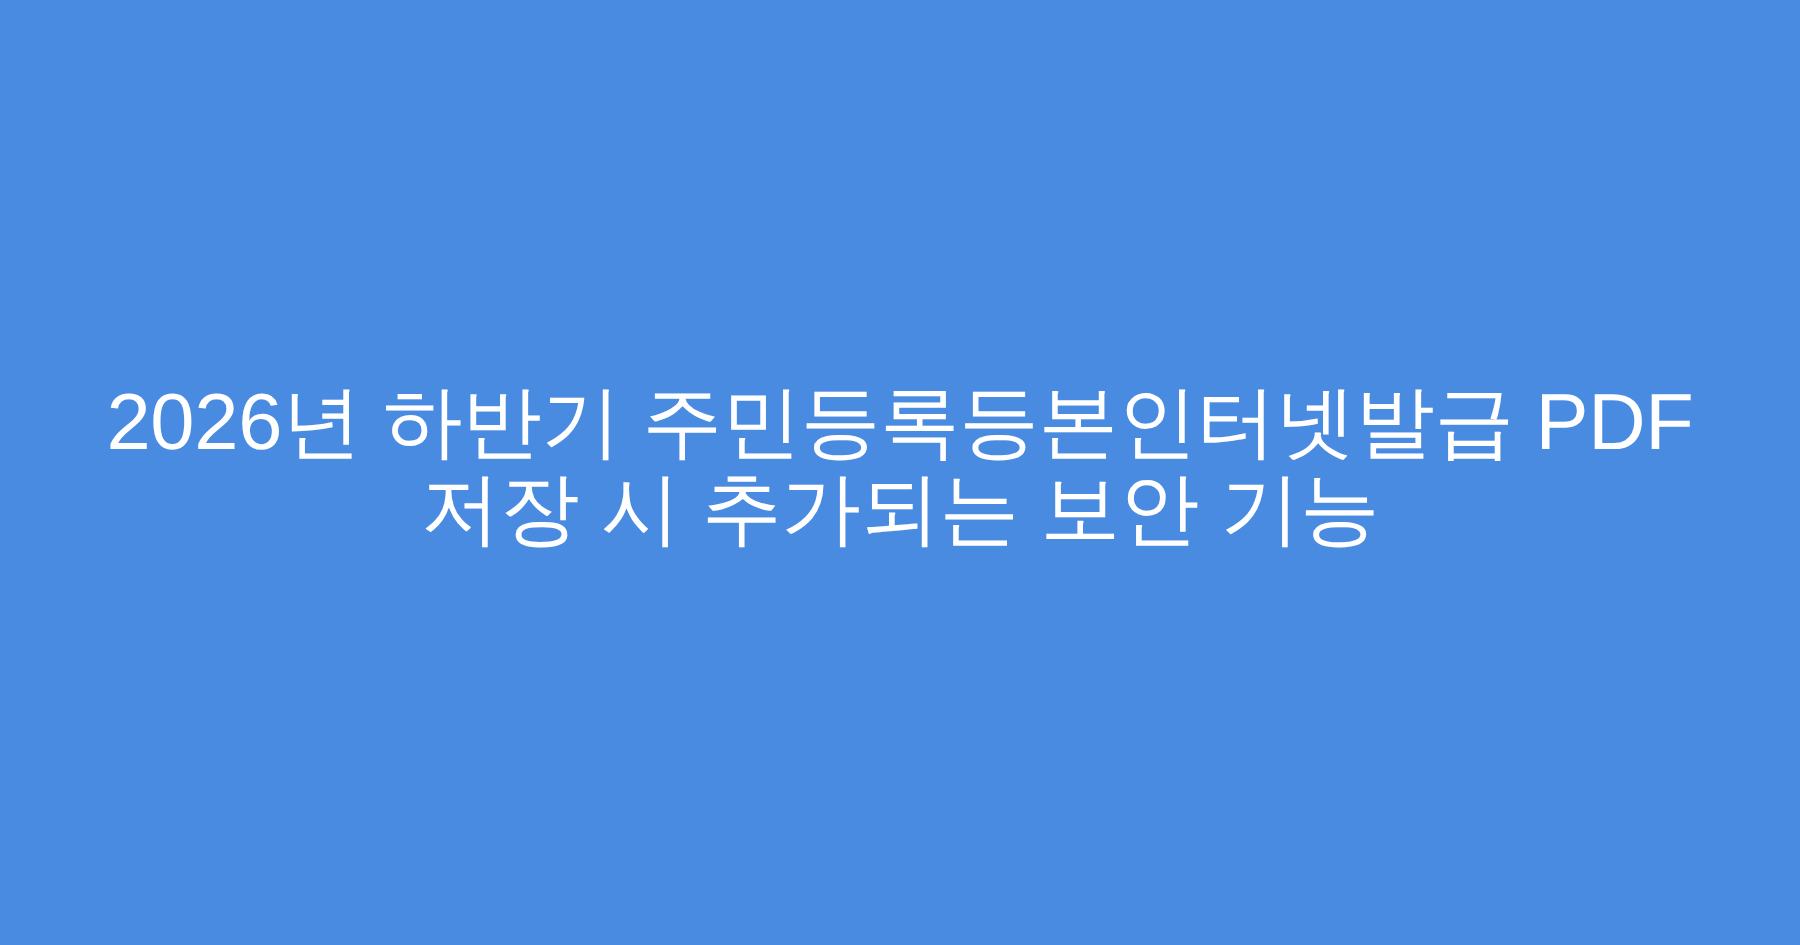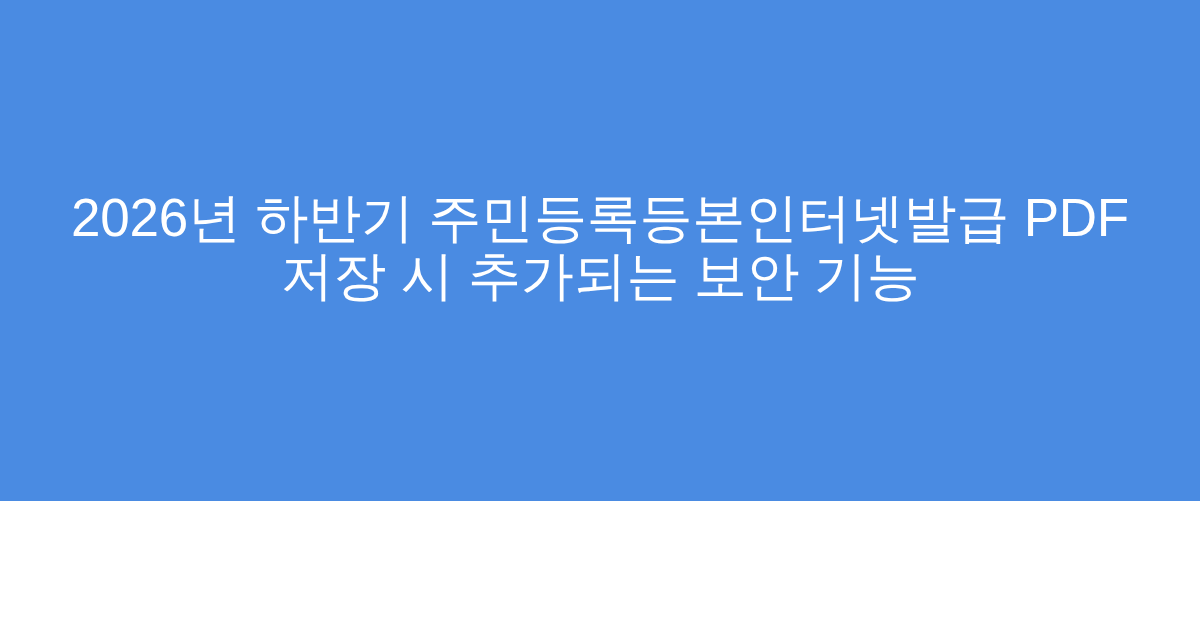--- a/index.html
+++ b/index.html
@@ -13,21 +13,21 @@
 
   body {
     font-family: "Liberation Sans", "DejaVu Sans", sans-serif;
   }
 
   
   .share-card {
     position: relative;
     box-sizing: border-box;
     width: 1200px;
-    height: 501px;
+    height: 630px;
     background-color: #4a8be2;
     display: flex;
     align-items: center;
     justify-content: center;
     padding: 16px 56px;
   }
 
   
   .card-title-block {
     width: 100%;

